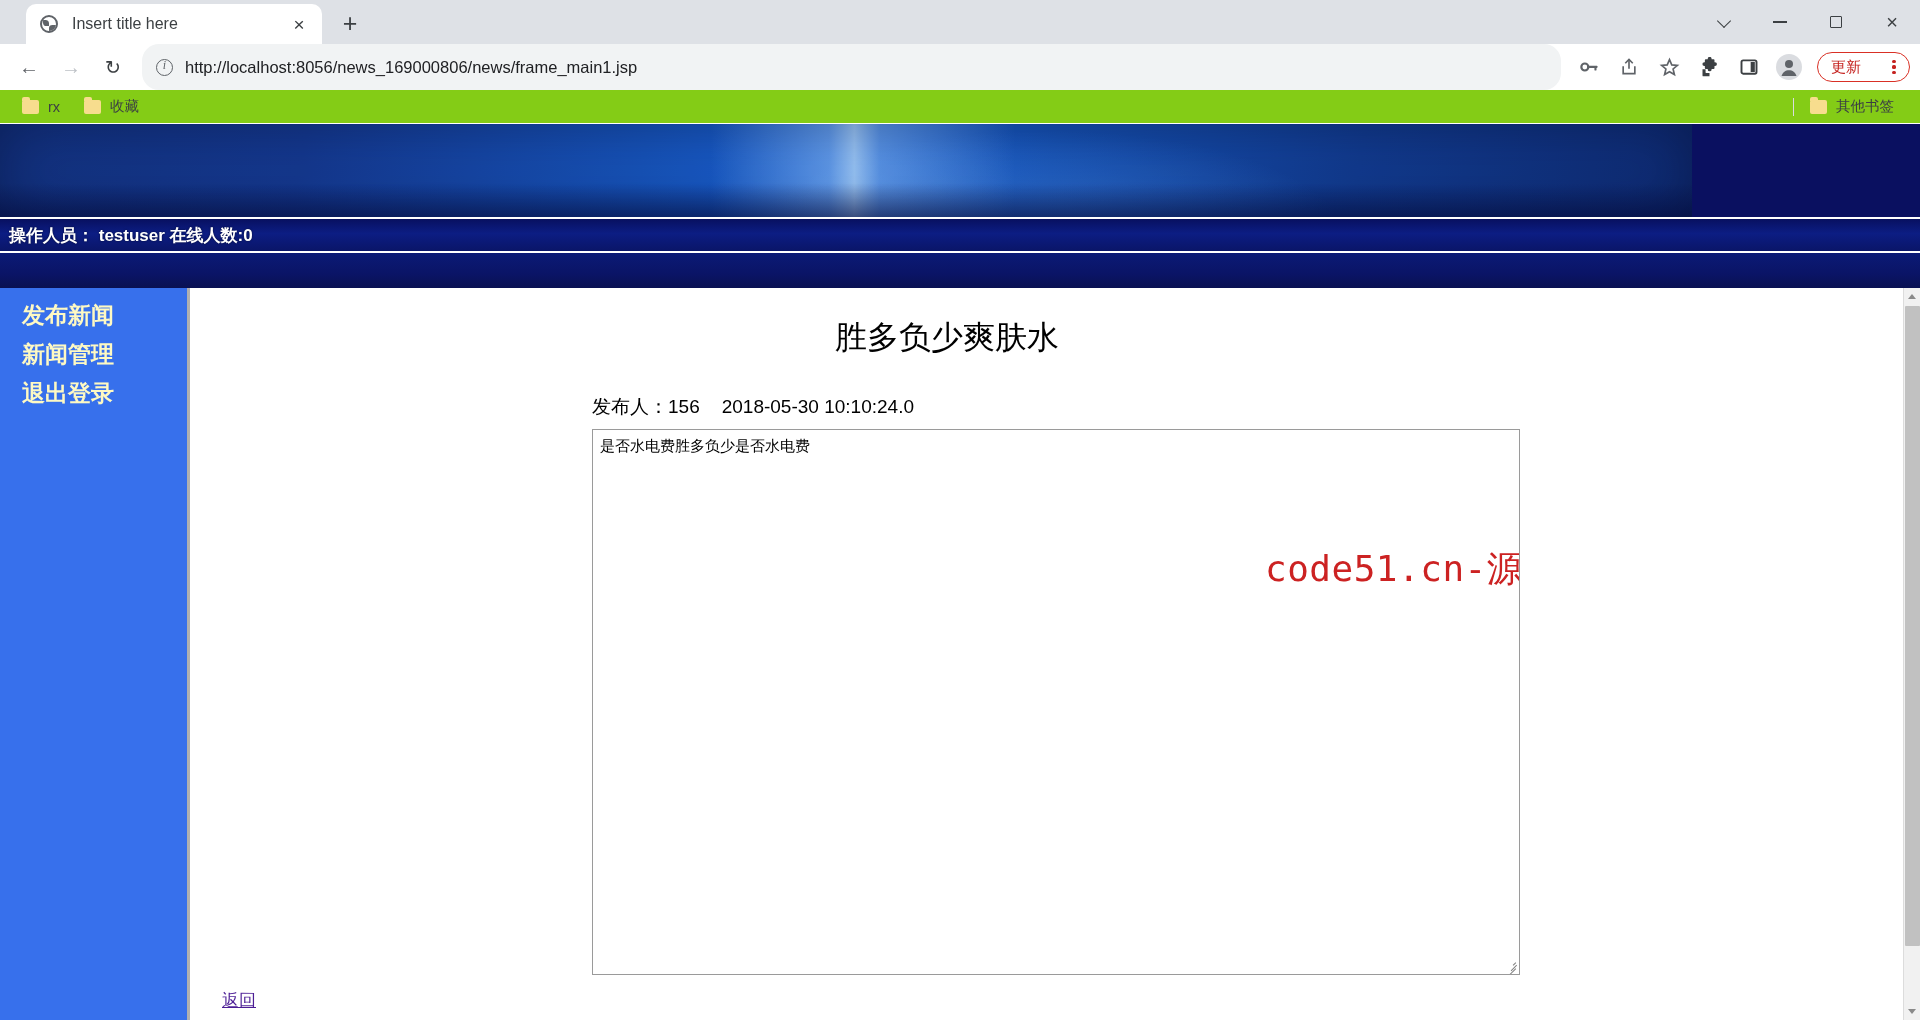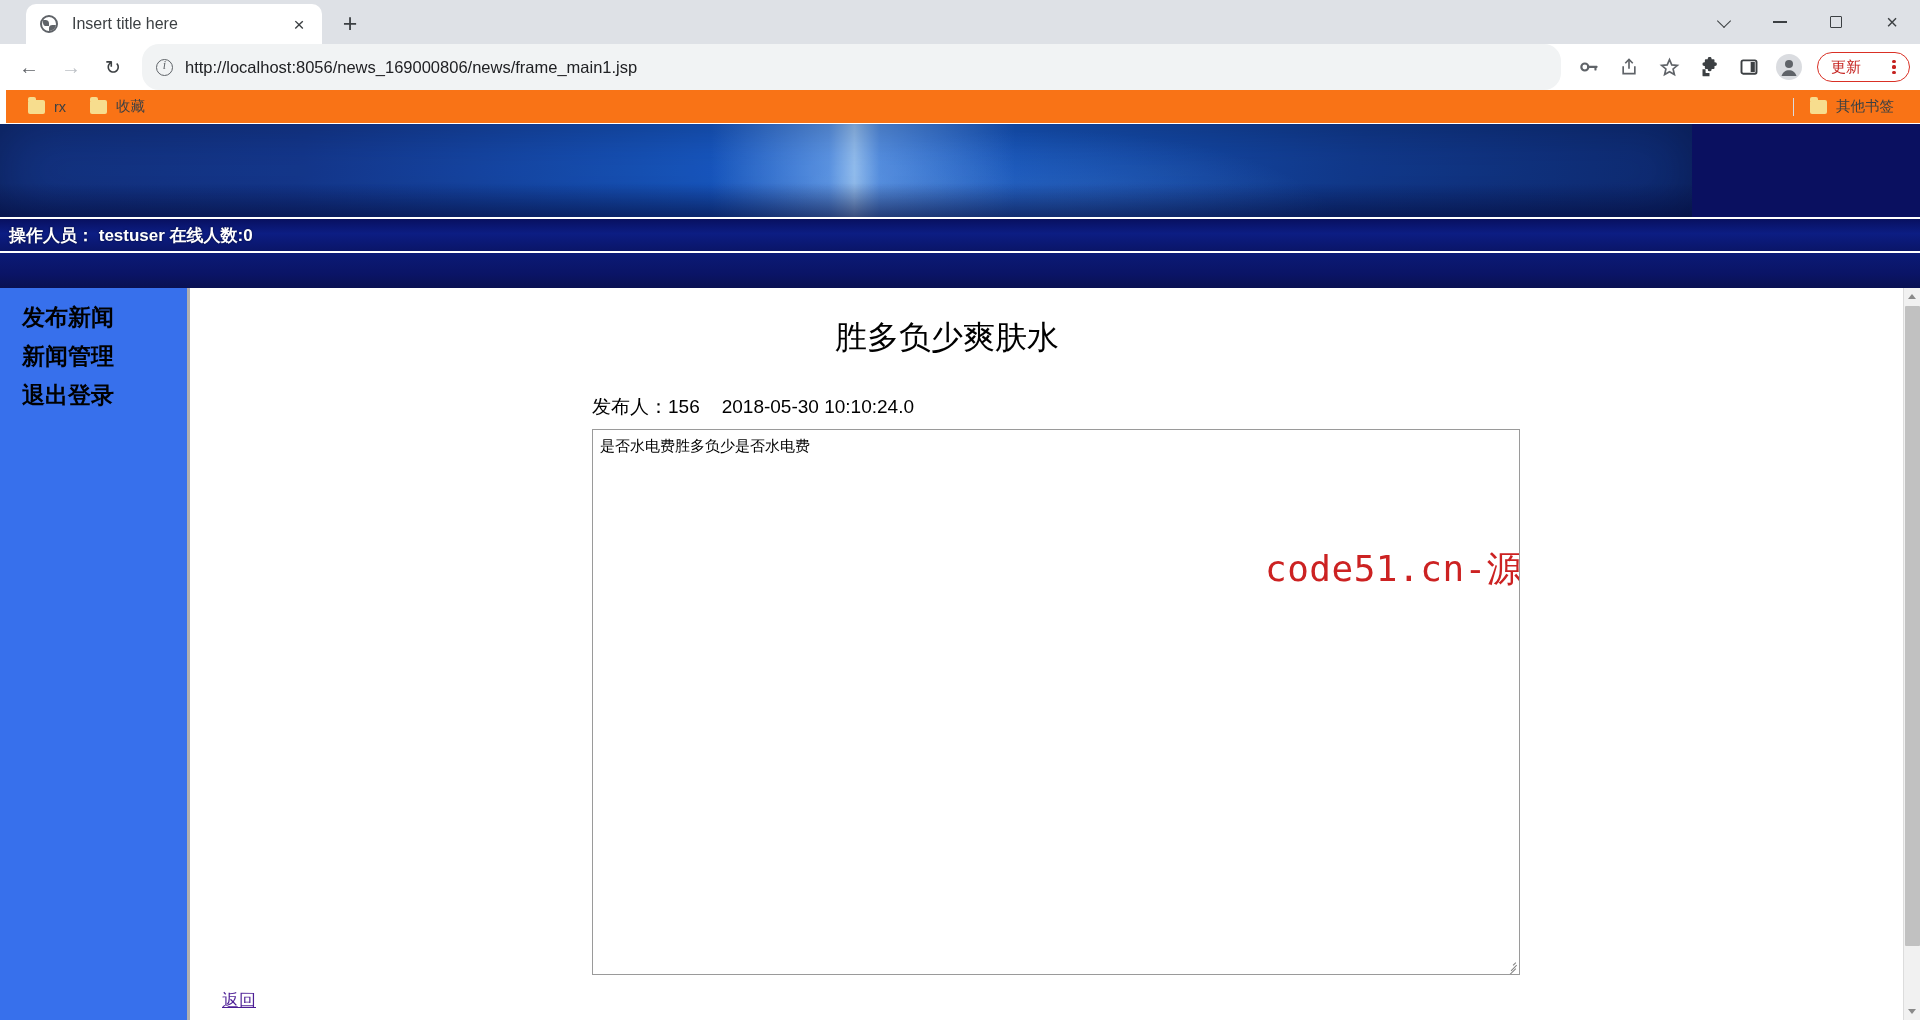--- a/index.html
+++ b/index.html
@@ -184,27 +184,26 @@
   .kebab {
     width: 22px; height: 22px;
     display: flex; flex-direction: column;
     align-items: center; justify-content: center;
     gap: 2.5px;
   }
   .kebab i { width: 3.2px; height: 3.2px; background: #c5221f; border-radius: 50%; display:block; }
 
   .bookmarks {
     height: 34px;
-    background: #f97316;
+    background: #84cc16;
     display: flex;
     align-items: center;
     padding: 0 10px 0 14px;
     flex: none;
     border-bottom: 1px solid #ffffff;
-    margin-left: 6px;
   }
   .bm {
     display: flex; align-items: center;
     padding: 3px 8px;
     border-radius: 4px;
     margin-right: 8px;
     white-space: nowrap;
   }
   .bm-folder {
     width: 17px; height: 14px;
@@ -310,22 +309,22 @@
   .sidebar {
     width: 190px;
     flex: none;
     background: #3770ec;
     border-right: 3px solid #b0b0b0;
     padding-top: 10px;
     position: relative;
   }
   .side-link {
     display: block;
-    color: #000000;
-    font-family: Liberation Sans, sans-serif;
+    color: #fef9c3;
+    font-family: Liberation Mono, monospace;
     font-size: 23px;
     font-weight: 700;
     text-decoration: none;
     padding: 4px 12px 4px 22px;
     line-height: 1.34;
     white-space: nowrap;
   }
 
   .content {
     flex: 1;

